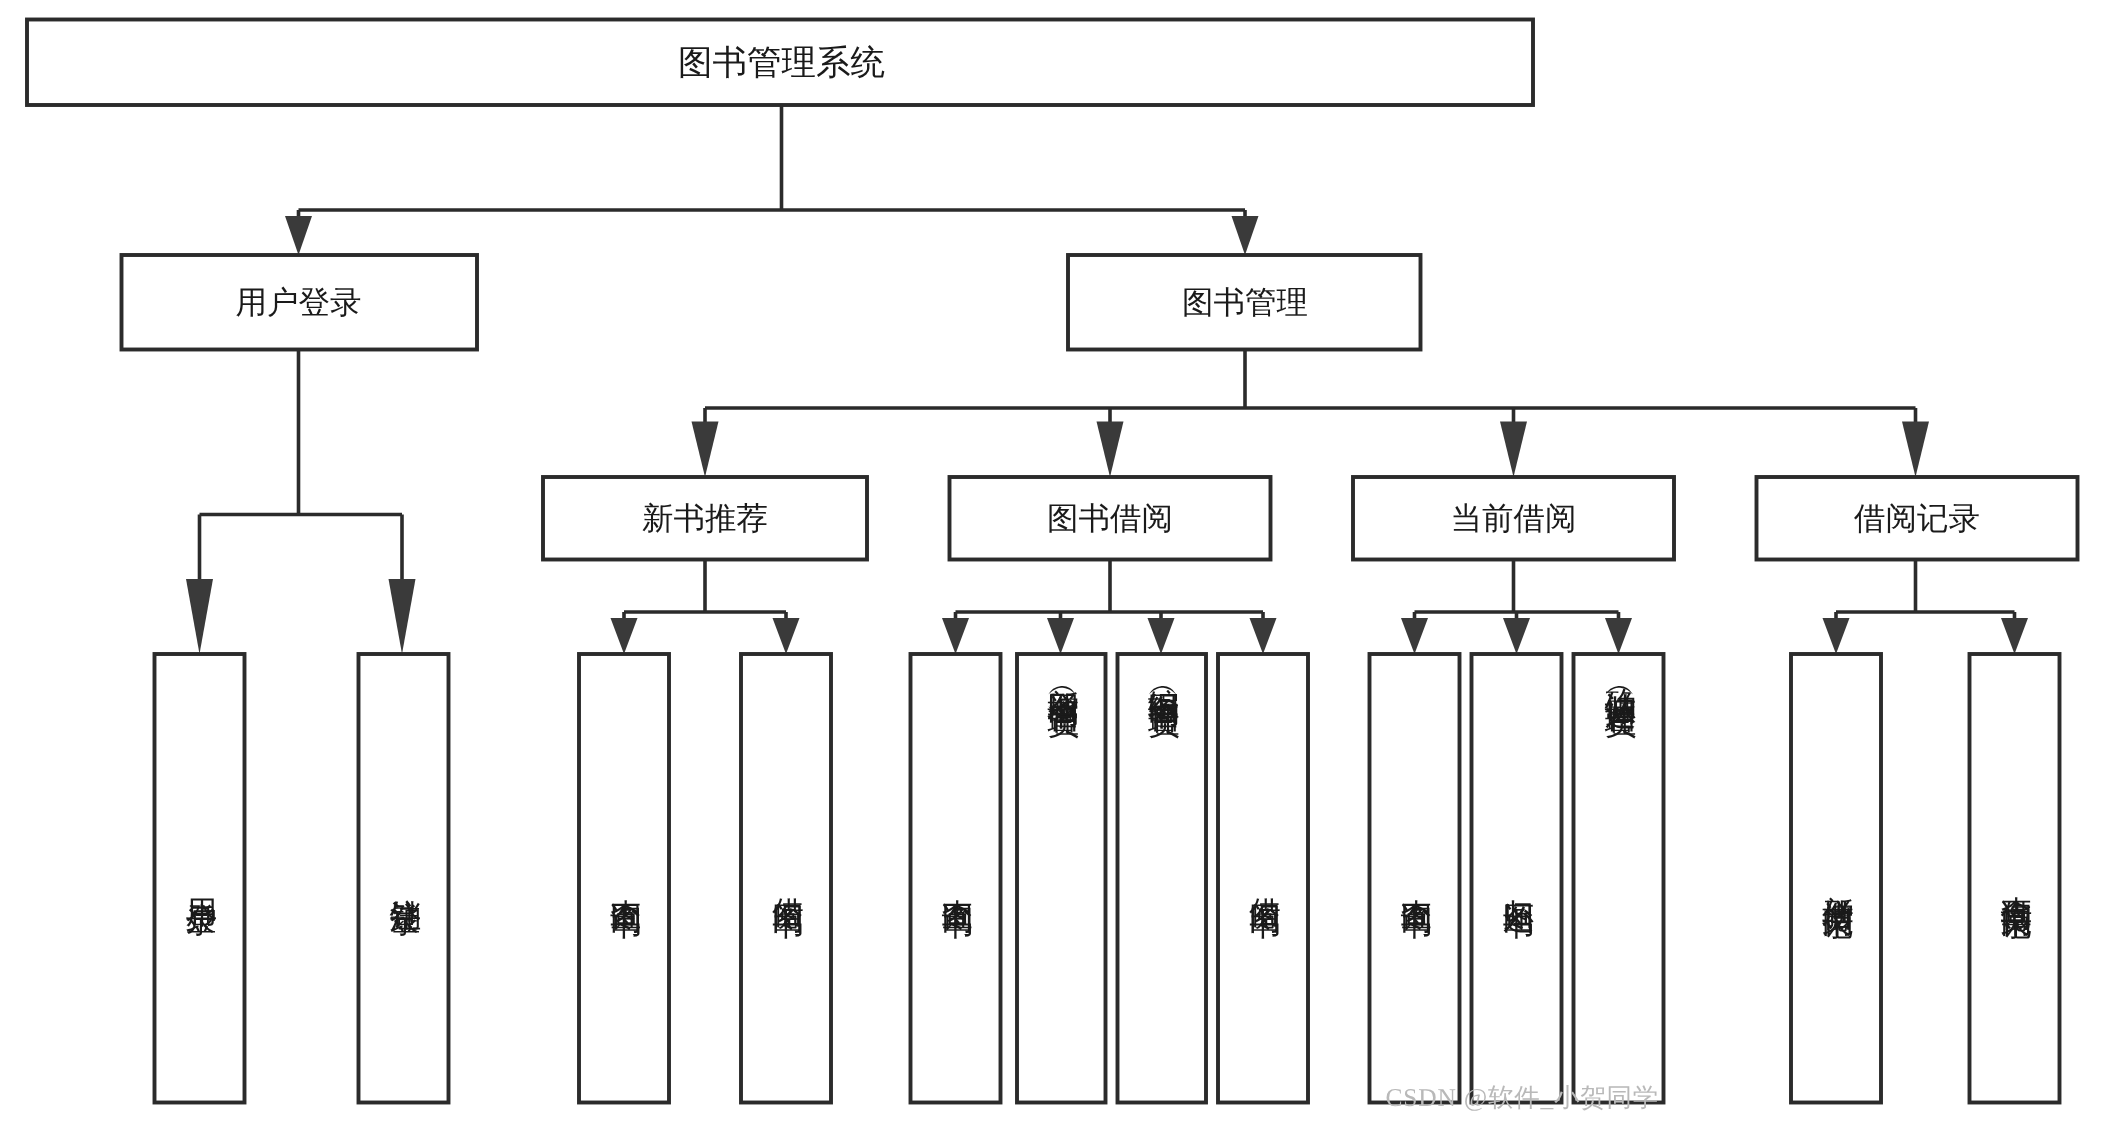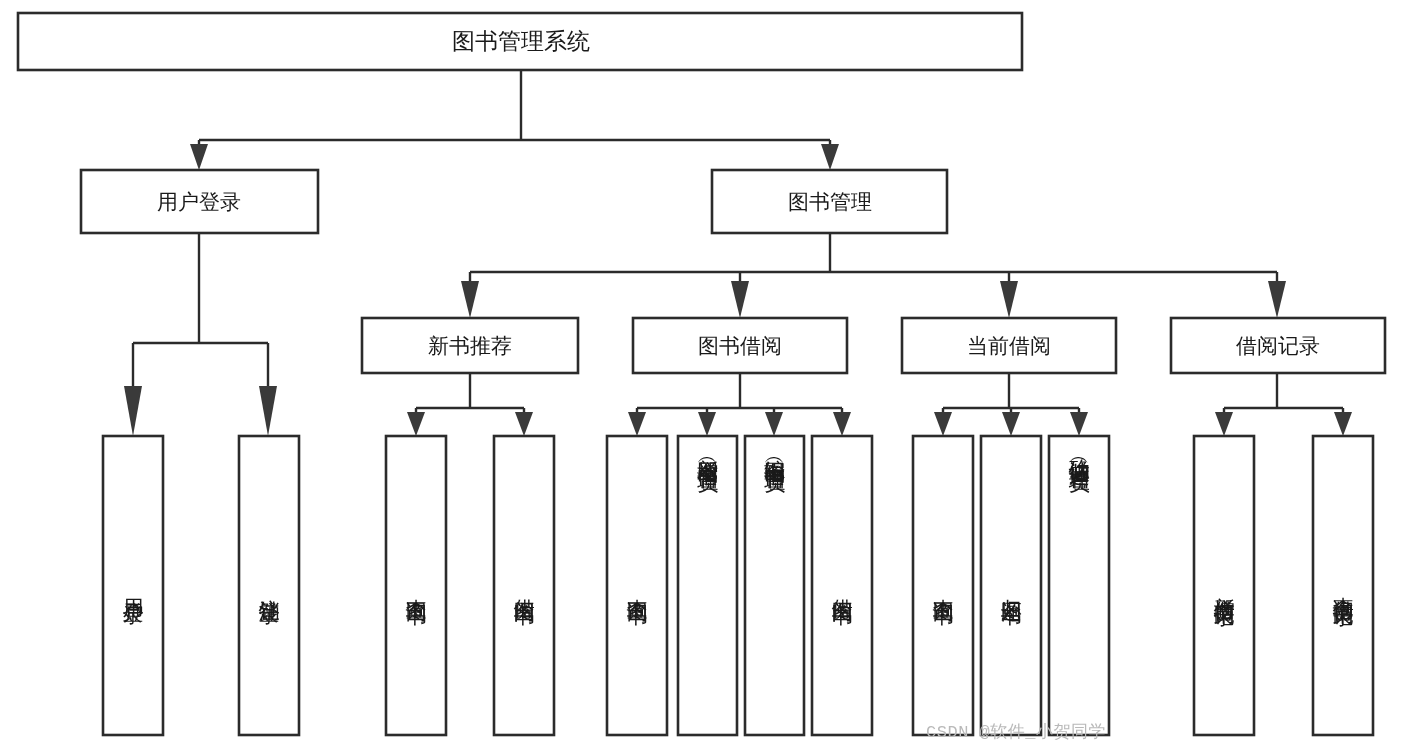--- a/index.html
+++ b/index.html
@@ -71,21 +71,21 @@
     font-size: 21px;
     line-height: 1.08;
     color: #1a1a1a;
     letter-spacing: 2px;
     white-space: nowrap;
   }
   .watermark {
     position: absolute;
     right: 8px;
     bottom: 4px;
-    font-family: Liberation Mono, monospace;
+    font-family: Liberation Serif, serif;
     font-size: 17px;
     color: #b9b9b9;
     white-space: nowrap;
     letter-spacing: 0.5px;
   }
 </style>
 </head>
 <body>
 
 <div id="diagram-root">

